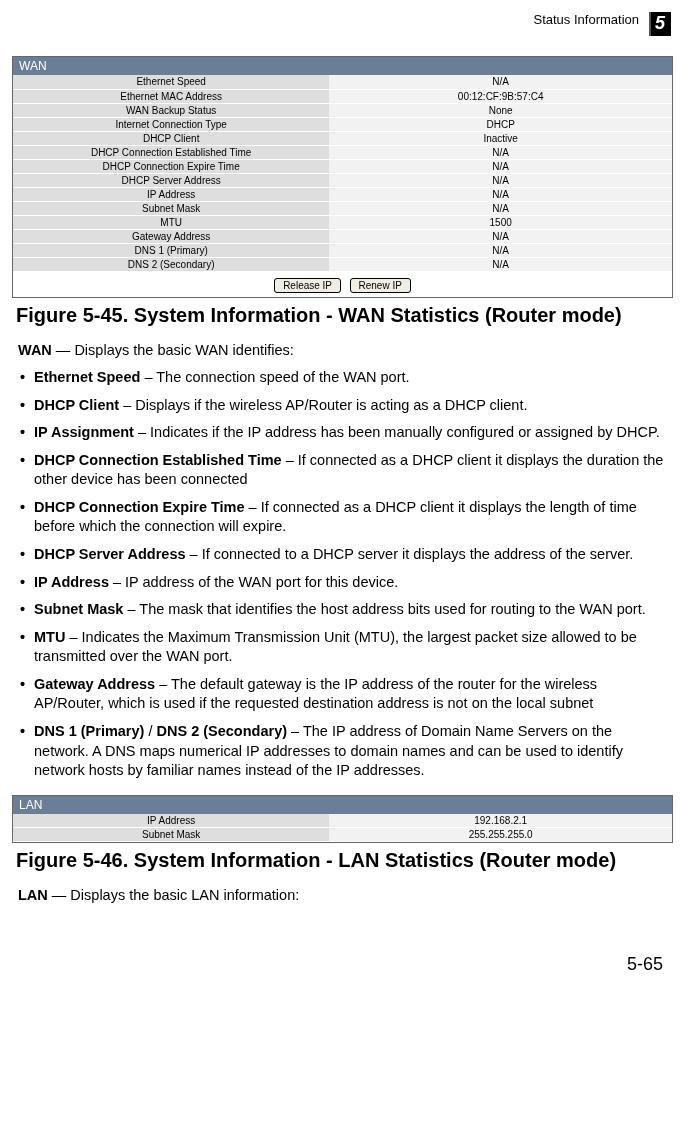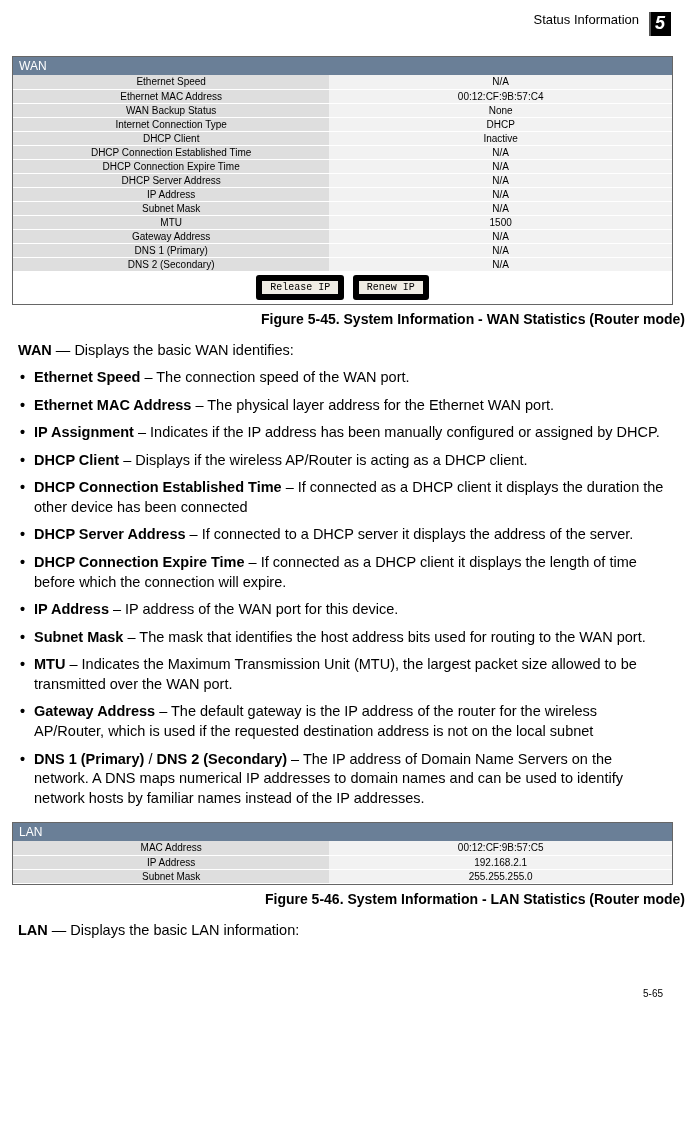--- a/index.html
+++ b/index.html
@@ -60,34 +60,34 @@
       background: #f2f2f2;
       text-align: center;
       width: 52%;
     }
     .button-row {
       text-align: center;
       background: #fff;
       padding: 3px 0 4px 0;
     }
     .button-row button {
-      font-family: Liberation Mono, monospace;
+      font-family: Liberation Sans, sans-serif;
       font-size: 10px;
       padding: 1px 8px;
       margin: 0 2px;
       background: #f0ede4;
-      border: 6px solid #000000;
+      border: 1px solid #000000;
       border-radius: 3px;
       cursor: pointer;
     }
     .figure-caption {
-      text-align: right;
+      text-align: left;
       font-weight: bold;
-      font-size: 14px;
-      margin: 6px 0 14px 0;
+      font-size: 20px;
+      margin: 6px 0 14px 16px;
     }
     .body-text {
       padding: 0 18px;
       font-size: 14.5px;
       line-height: 1.35;
     }
     .intro { margin-bottom: 8px; }
     ul.bullets {
       list-style: none;
       padding-left: 0;
@@ -101,21 +101,21 @@
       content: "•";
       position: absolute;
       left: 2px;
       top: 0;
       font-weight: bold;
     }
     .term { font-weight: bold; }
     .page-footer {
       text-align: right;
       padding: 40px 22px 12px 0;
-      font-size: 10px;
+      font-size: 18px;
     }
   </style>
 </head>
 <body>
 
 <div class="page-header">
   <span class="label">Status Information</span>
   <span class="page-number-badge">5</span>
 </div>
 
@@ -188,43 +188,38 @@
 </div>
 
 <div class="figure-caption">Figure 5-45.   System Information - WAN Statistics (Router mode)</div>
 
 <div class="body-text">
   <p class="intro">
     <span class="term">WAN</span><span> — Displays the basic WAN identifies:</span>
   </p>
   <ul class="bullets" id="bullets-list">
       <li><span class="term">Ethernet Speed</span><span> – The connection speed of the WAN port.</span></li>
-      <li><span class="term">Ethernet MAC Address</span><span> – The physical layer address for the Ethernet WAN port.</span></li>
+      <li><span class="term">DHCP Client</span><span> – Displays if the wireless AP/Router is acting as a DHCP client.</span></li>
       <li><span class="term">IP Assignment</span><span> – Indicates if the IP address has been manually configured or assigned by DHCP.</span></li>
-      <li><span class="term">DHCP Client</span><span> – Displays if the wireless AP/Router is acting as a DHCP client.</span></li>
       <li><span class="term">DHCP Connection Established Time</span><span> – If connected as a DHCP client it displays the duration the other device has been connected</span></li>
+      <li><span class="term">DHCP Connection Expire Time</span><span> – If connected as a DHCP client it displays the length of time before which the connection will expire.</span></li>
       <li><span class="term">DHCP Server Address</span><span> – If connected to a DHCP server it displays the address of the server.</span></li>
-      <li><span class="term">DHCP Connection Expire Time</span><span> – If connected as a DHCP client it displays the length of time before which the connection will expire.</span></li>
       <li><span class="term">IP Address</span><span> – IP address of the WAN port for this device.</span></li>
       <li><span class="term">Subnet Mask</span><span> – The mask that identifies the host address bits used for routing to the WAN port.</span></li>
       <li><span class="term">MTU</span><span> – Indicates the Maximum Transmission Unit (MTU), the largest packet size allowed to be transmitted over the WAN port.</span></li>
       <li><span class="term">Gateway Address</span><span> – The default gateway is the IP address of the router for the wireless AP/Router, which is used if the requested destination address is not on the local subnet</span></li>
       <li><span class="term">DNS 1 (Primary)</span><span> / </span><span class="term">DNS 2 (Secondary)</span><span> – The IP address of Domain Name Servers on the network. A DNS maps numerical IP addresses to domain names and can be used to identify network hosts by familiar names instead of the IP addresses.</span></li>
     </ul>
 </div>
 
 <div class="screenshot-panel" style="margin-top:14px;">
   <div class="panel-title">LAN</div>
   <table class="stats-table">
     <tbody id="lan-rows">
         <tr>
-          <td class="key">MAC Address</td>
-          <td class="val">00:12:CF:9B:57:C5</td>
-        </tr>
-        <tr>
           <td class="key">IP Address</td>
           <td class="val">192.168.2.1</td>
         </tr>
         <tr>
           <td class="key">Subnet Mask</td>
           <td class="val">255.255.255.0</td>
         </tr>
       </tbody>
   </table>
 </div>

